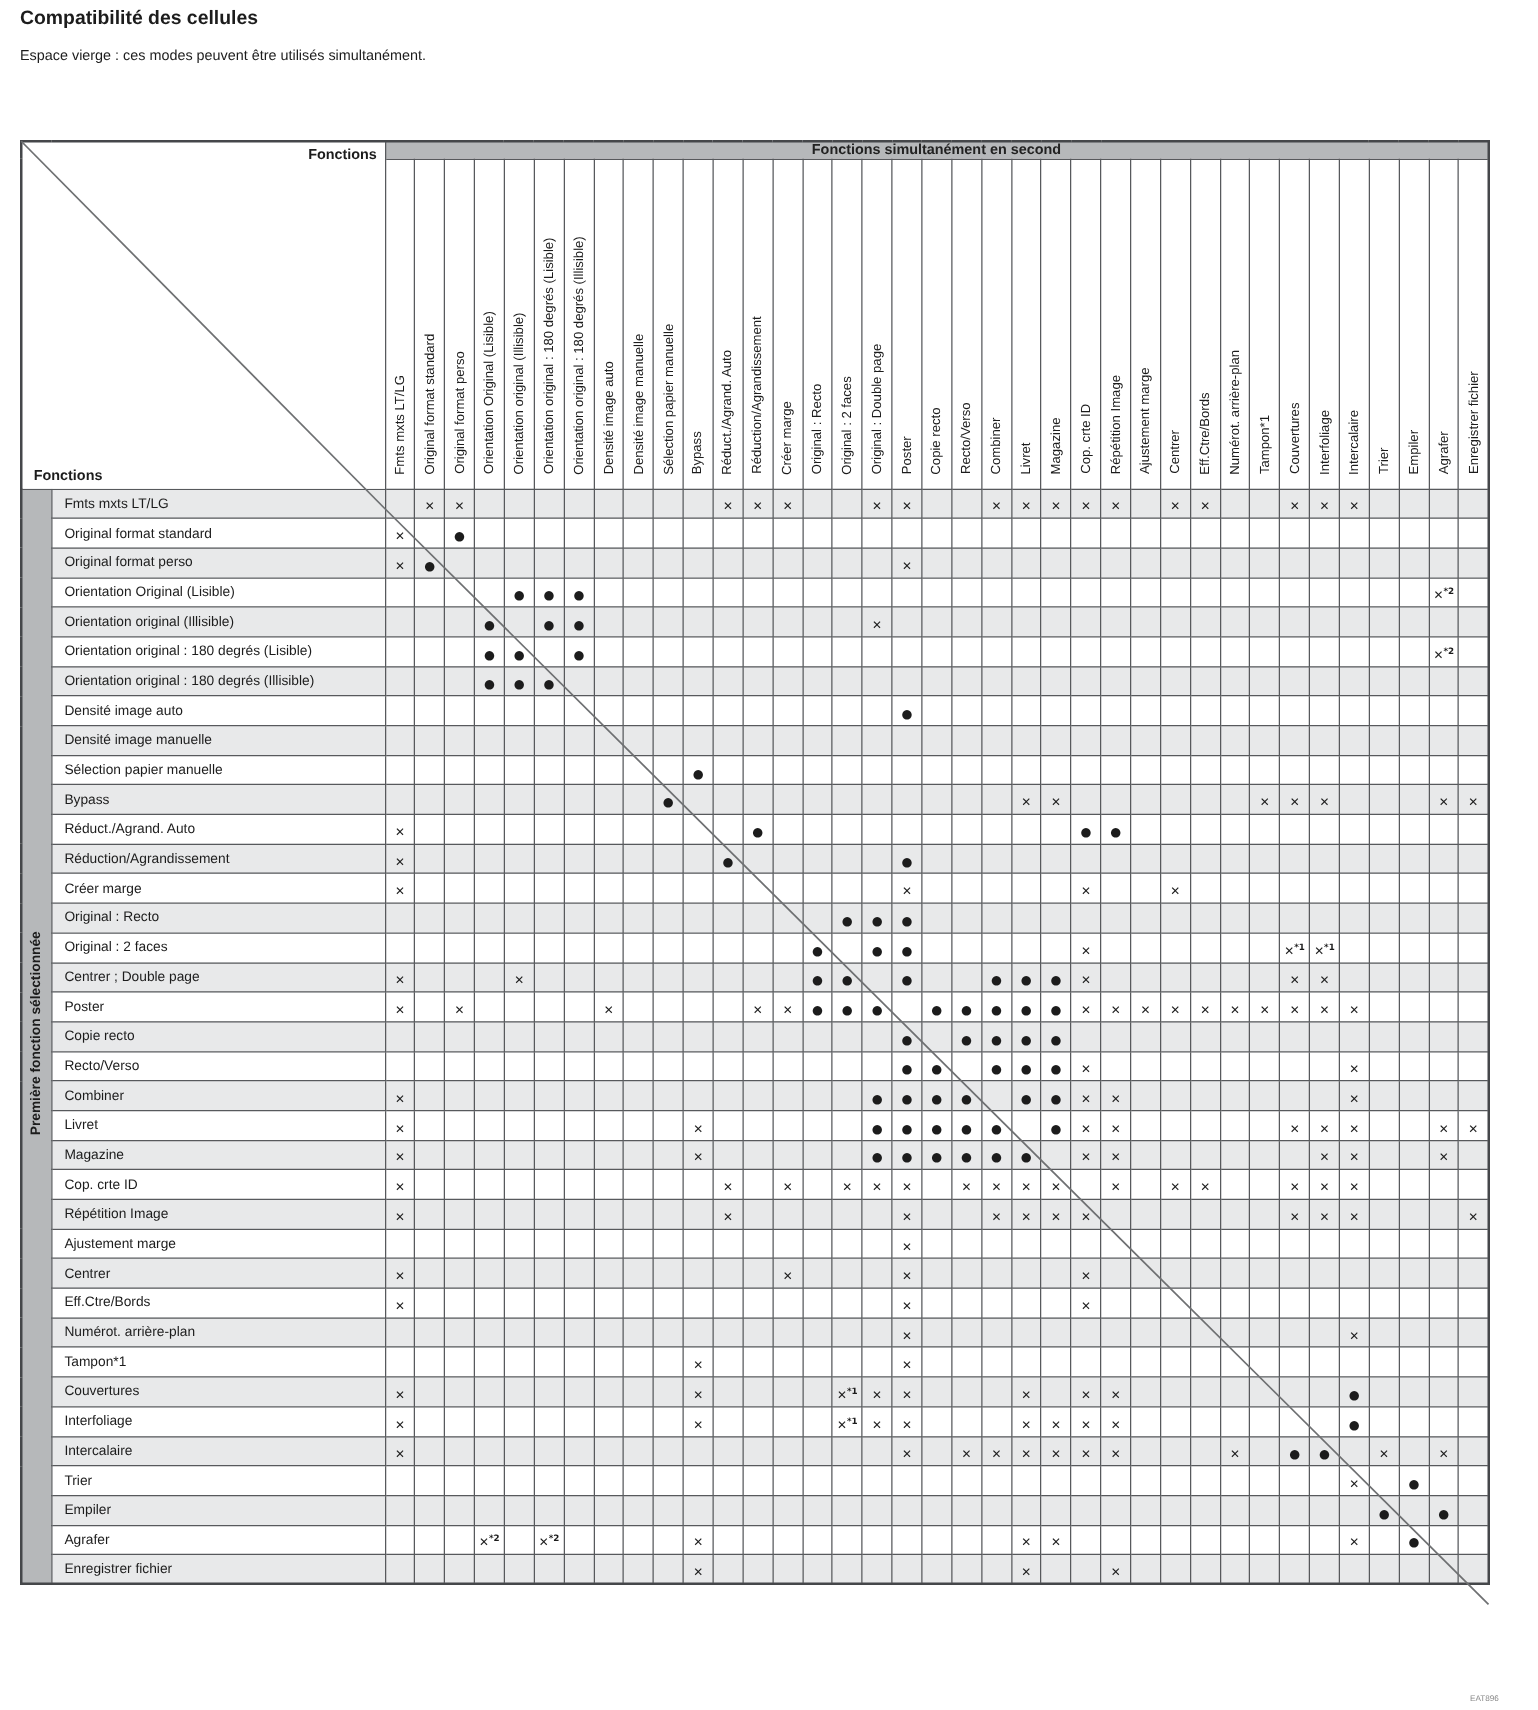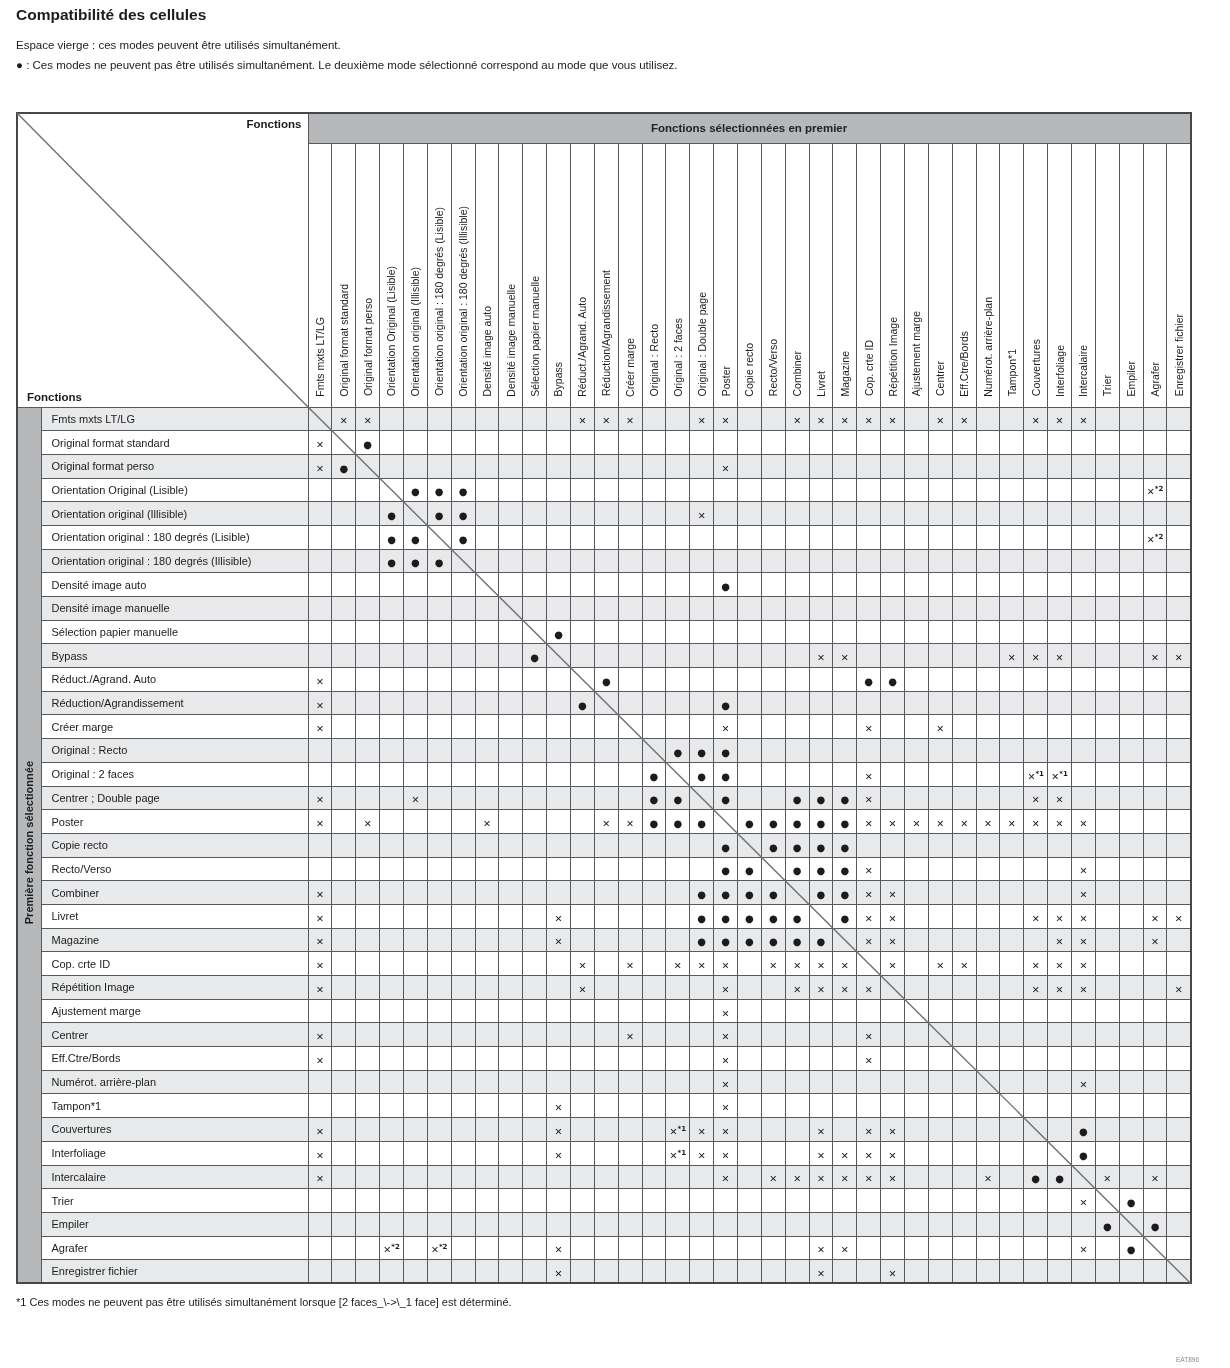--- a/index.html
+++ b/index.html
@@ -3,21 +3,21 @@
 <meta charset="utf-8">
 <style>
   html,body{margin:0;padding:0;background:#fff;}
   body{width:1230px;height:1368px;position:relative;font-family:"Liberation Sans","DejaVu Sans",sans-serif;color:#1c1c1c;}
   .title{position:absolute;left:16px;top:6px;font-size:15.5px;font-weight:bold;}
   .intro{position:absolute;left:16px;top:36px;font-size:11.5px;line-height:19.5px;}
   .intro div{white-space:pre;}
   .tablewrap{position:absolute;left:16px;top:112px;}
   table{border-collapse:collapse;table-layout:fixed;border:2px solid #45474a;}
   td,th{border:1px solid #57595c;padding:0;font-weight:normal;}
-  thead tr.bandrow{height:30px;}
+  thead tr.bandrow{height:14px;}
   thead tr.colrow{height:264px;}
   tbody tr{height:23.7px;}
   tbody tr.odd td{background:#e8e9ea;}
   tbody tr.even td{background:#ffffff;}
   .corner{position:relative;background:#fff;}
   .c-top{position:absolute;top:4px;right:6px;font-weight:bold;font-size:11.5px;}
   .c-bot{position:absolute;bottom:4px;left:9px;font-weight:bold;font-size:11.5px;}
   .band{background:#b6b8ba;font-weight:bold;font-size:11.5px;text-align:center;vertical-align:middle;color:#222;}
   th.colhead{background:#fff;vertical-align:bottom;text-align:center;padding-bottom:6px;}
   th.colhead span{display:inline-block;writing-mode:vertical-rl;transform:rotate(180deg);white-space:nowrap;font-size:10.5px;line-height:1.15;}
@@ -32,21 +32,20 @@
   .doccode{position:absolute;left:1176px;top:1356px;font-size:6.5px;color:#888;}
   #overlay{position:absolute;left:0;top:0;width:1230px;height:1368px;pointer-events:none;}
 </style>
 </head>
 <body>
 
 <div class="title">Compatibilité des cellules</div>
 
 <div class="intro">
   <div>Espace vierge : ces modes peuvent être utilisés simultanément.</div>
-  <div>● : Ces modes ne peuvent pas être utilisés simultanément. Le deuxième mode sélectionné correspond au mode que vous utilisez.</div>
 </div>
 
 <div class="tablewrap">
   <table>
     <colgroup id="cols">
         <col style="width: 24px;">
         <col style="width: 267px;">
         <col style="width: 23.86px;">
         <col style="width: 23.86px;">
         <col style="width: 23.86px;">
@@ -84,21 +83,21 @@
         <col style="width: 23.86px;">
         <col style="width: 23.86px;">
         <col style="width: 23.86px;">
       </colgroup>
     <thead>
       <tr class="bandrow">
         <th class="corner" rowspan="2" colspan="2">
           <span class="c-top">Fonctions</span>
           <span class="c-bot">Fonctions</span>
         </th>
-        <th class="band" colspan="37">Fonctions sélectionnées en premier</th>
+        <th class="band" colspan="37">Fonctions simultanément en second</th>
       </tr>
       <tr class="colrow" id="colrow">
           <th class="colhead"><span>Fmts mxts LT/LG</span></th>
           <th class="colhead"><span>Original format standard</span></th>
           <th class="colhead"><span>Original format perso</span></th>
           <th class="colhead"><span>Orientation Original (Lisible)</span></th>
           <th class="colhead"><span>Orientation original (Illisible)</span></th>
           <th class="colhead"><span>Orientation original : 180 degrés (Lisible)</span></th>
           <th class="colhead"><span>Orientation original : 180 degrés (Illisible)</span></th>
           <th class="colhead"><span>Densité image auto</span></th>
@@ -1613,21 +1612,20 @@
           <td class="cell"></td>
           <td class="cell"></td>
           <td class="cell"></td>
           <td class="cell"></td>
         </tr>
       </tbody>
   </table>
 </div>
 
 <div class="footnotes">
-  <div>*1 Ces modes ne peuvent pas être utilisés simultanément lorsque [2 faces_\-&gt;\_1 face] est déterminé.</div>
 </div>
 
 <div class="doccode">EAT896</div>
 
 <svg id="overlay">
     <line x1="17" y1="113" x2="308" y2="407" stroke="#6e7072" stroke-width="1.4"></line>
     <line x1="308" y1="407" x2="1190.796875" y2="1283.4375" stroke="#6e7072" stroke-width="1.4"></line>
   </svg>
 
 </body></html>

